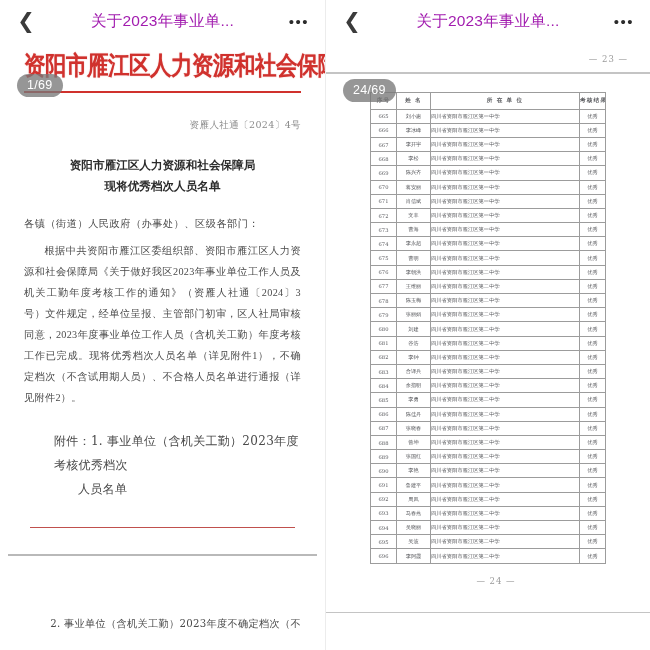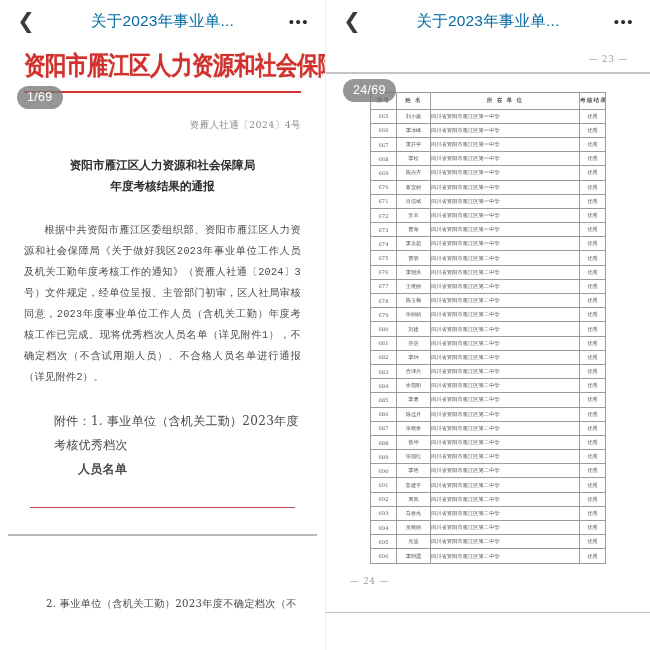--- a/index.html
+++ b/index.html
@@ -18,38 +18,38 @@
     height: 42px; display: flex; align-items: center;
     padding: 0 14px; background: #ffffff; position: relative;
   }
   .nav-back {
     width: 24px; height: 24px; display: flex; align-items: center; justify-content: center;
     font-size: 21px; color: #3b3b3b; line-height: 1; font-family: "DejaVu Sans", sans-serif;
     cursor: pointer;
   }
   .nav-title {
     position: absolute; left: 0; right: 0; text-align: center;
-    font-size: 15.5px; color: #0369a1; letter-spacing: 0.2px;
+    font-size: 15.5px; color: #a21caf; letter-spacing: 0.2px;
     pointer-events: none;
   }
   .nav-more {
     margin-left: auto; width: 24px; height: 24px;
     display: flex; align-items: center; justify-content: center;
     letter-spacing: 1.5px; font-size: 15px; color: #2c2c2c; cursor: pointer;
     z-index: 2;
   }
 
   
   .page-badge {
     position: absolute; left: 17px;
     background: rgba(120,120,120,0.78); color: #fff;
     font-size: 12.5px; padding: 4px 10px 5px; border-radius: 13px;
     z-index: 6; letter-spacing: 0.3px;
   }
-  .panel.left .page-badge { top: 74px; margin-top: 12px; }
+  .panel.left .page-badge { top: 74px; }
   .panel.right .page-badge { top: 79px; }
 
   
   .doc { padding: 0 24px; position: relative; }
 
   .doc-redhead {
     text-align: center; margin-top: 6px;
     font-family: "DejaVu Serif", serif;
     font-weight: bold; font-size: 21.5px; color: #d0312d;
     letter-spacing: -0.5px; white-space: nowrap;
@@ -65,50 +65,51 @@
   .doc-title {
     text-align: center; margin-top: 23px;
     font-family: "DejaVu Serif", serif; font-weight: bold;
     font-size: 11.6px; color: #2b2b2b; line-height: 1.85;
   }
   .doc-salute {
     margin-top: 20px; font-family: "DejaVu Serif", serif;
     font-size: 10.2px; color: #4a4a4a; letter-spacing: 0.5px;
   }
   .doc-para {
-    margin-top: 24px; font-family: Liberation Mono, monospace;
+    margin-top: 10px; font-family: Liberation Serif, serif;
     font-size: 10.2px; color: #4a4a4a; line-height: 2.05;
     text-align: justify; text-indent: 2em; letter-spacing: 0.3px;
   }
   .doc-attach {
     margin-top: 20px; font-family: "DejaVu Serif", serif;
     font-size: 12px; color: #4a4a4a; line-height: 2.0;
     padding-left: 30px; letter-spacing: 0.3px;
   }
-  .doc-attach .cont { padding-left: 24px; display: block; font-weight: bold; }
+  .doc-attach .cont { padding-left: 24px; display: block; }
 
   .underline-red { height: 1.5px; background: #c0504d; margin: 26px 6px 0; }
 
   .page-gap { height: 26px; }
   .page-sep { height: 2px; background: #b9b9b9; margin: 0 8px; }
 
   .attach2 {
     margin-top: 58px; font-family: "DejaVu Serif", serif;
     font-size: 10.2px; color: #4a4a4a; line-height: 2.0;
-    padding-left: 22px; letter-spacing: 0.3px;
+    padding-left: 22px; letter-spacing: 0.3px; text-align: right;
   }
   .attach2 .cont { padding-left: 18px; display: block; }
 
   
   .pagenum {
     text-align: right; font-size: 8.5px; color: #9a9a9a;
     font-family: "DejaVu Serif", serif; padding-right: 22px; margin-top: 12px;
     letter-spacing: 1px;
-  }
-  .pagenum.left-al { text-align: left; padding-left: 24px; }
+    margin-left: 14px;
+  }
+  .pagenum.left-al { text-align: center; padding-left: 24px; }
   .rule { height: 1.6px; background: #c4c4c4; margin: 8px 0 0; }
 
   table.roster {
     width: 236px; margin: 18px auto 0; border-collapse: collapse;
     font-family: "DejaVu Serif", serif;
     table-layout: fixed;
   }
   table.roster th, table.roster td {
     border: 0.5px solid #9c9c9c; color: #55565a;
     padding: 0; height: 14.2px; overflow: hidden; white-space: nowrap;
@@ -139,23 +140,24 @@
 
     <div class="page-badge">1/69</div>
 
     <div class="doc">
       <div class="doc-redhead">资阳市雁江区人力资源和社会保障局</div>
       <div class="redline"></div>
       <div class="doc-num">资雁人社通〔2024〕4号</div>
 
       <div class="doc-title">
         <div>资阳市雁江区人力资源和社会保障局</div>
-        <div>年度考核结果的通报</div>
+        <div>现将优秀档次人员名单</div>
       </div>
 
+      <div class="doc-salute">各镇（街道）人民政府（办事处）、区级各部门：</div>
       <div class="doc-para">根据中共资阳市雁江区委组织部、资阳市雁江区人力资源和社会保障局《关于做好我区2023年事业单位工作人员及机关工勤年度考核工作的通知》（资雁人社通〔2024〕3号）文件规定，经单位呈报、主管部门初审，区人社局审核同意，2023年度事业单位工作人员（含机关工勤）年度考核工作已完成。现将优秀档次人员名单（详见附件1），不确定档次（不含试用期人员）、不合格人员名单进行通报（详见附件2）。</div>
 
       <div class="doc-attach">
         <span>附件：1. 事业单位（含机关工勤）2023年度考核优秀档次</span>
         <span class="cont">人员名单</span>
       </div>
 
       <div class="underline-red"></div>
     </div>
 

